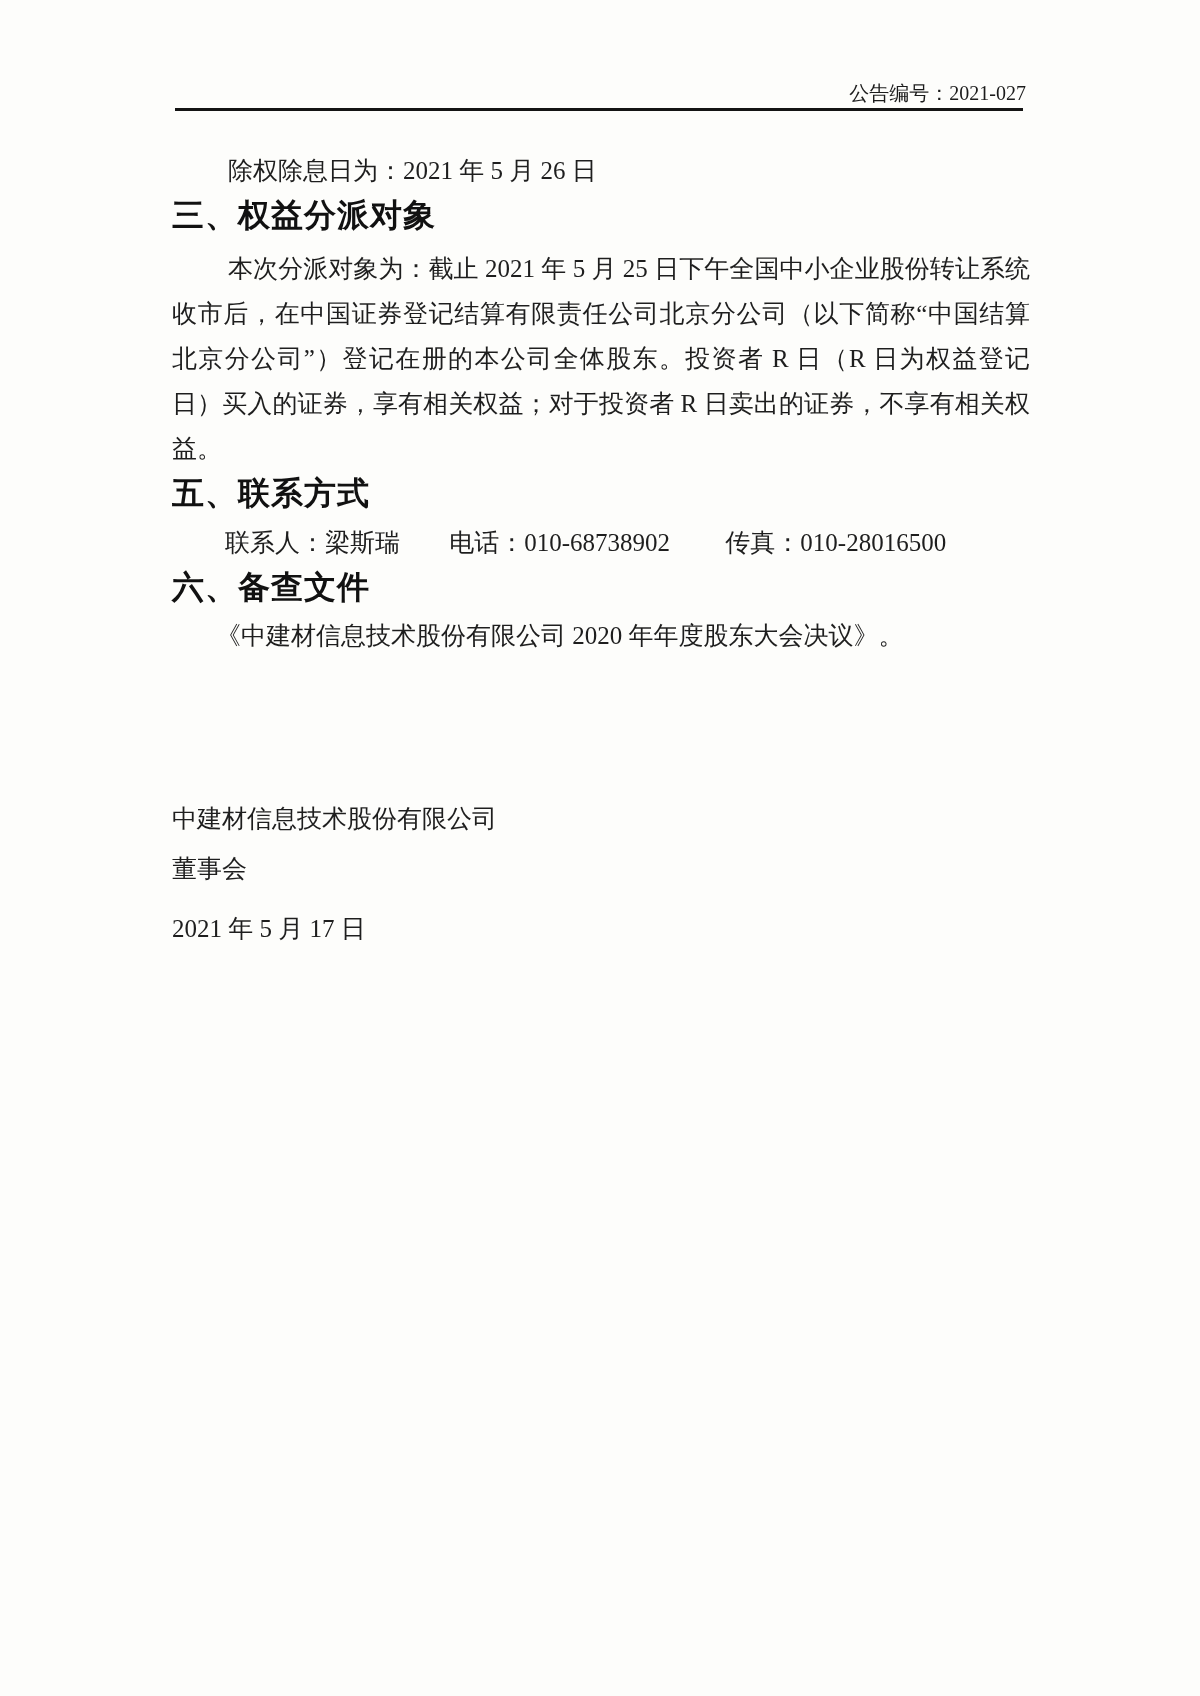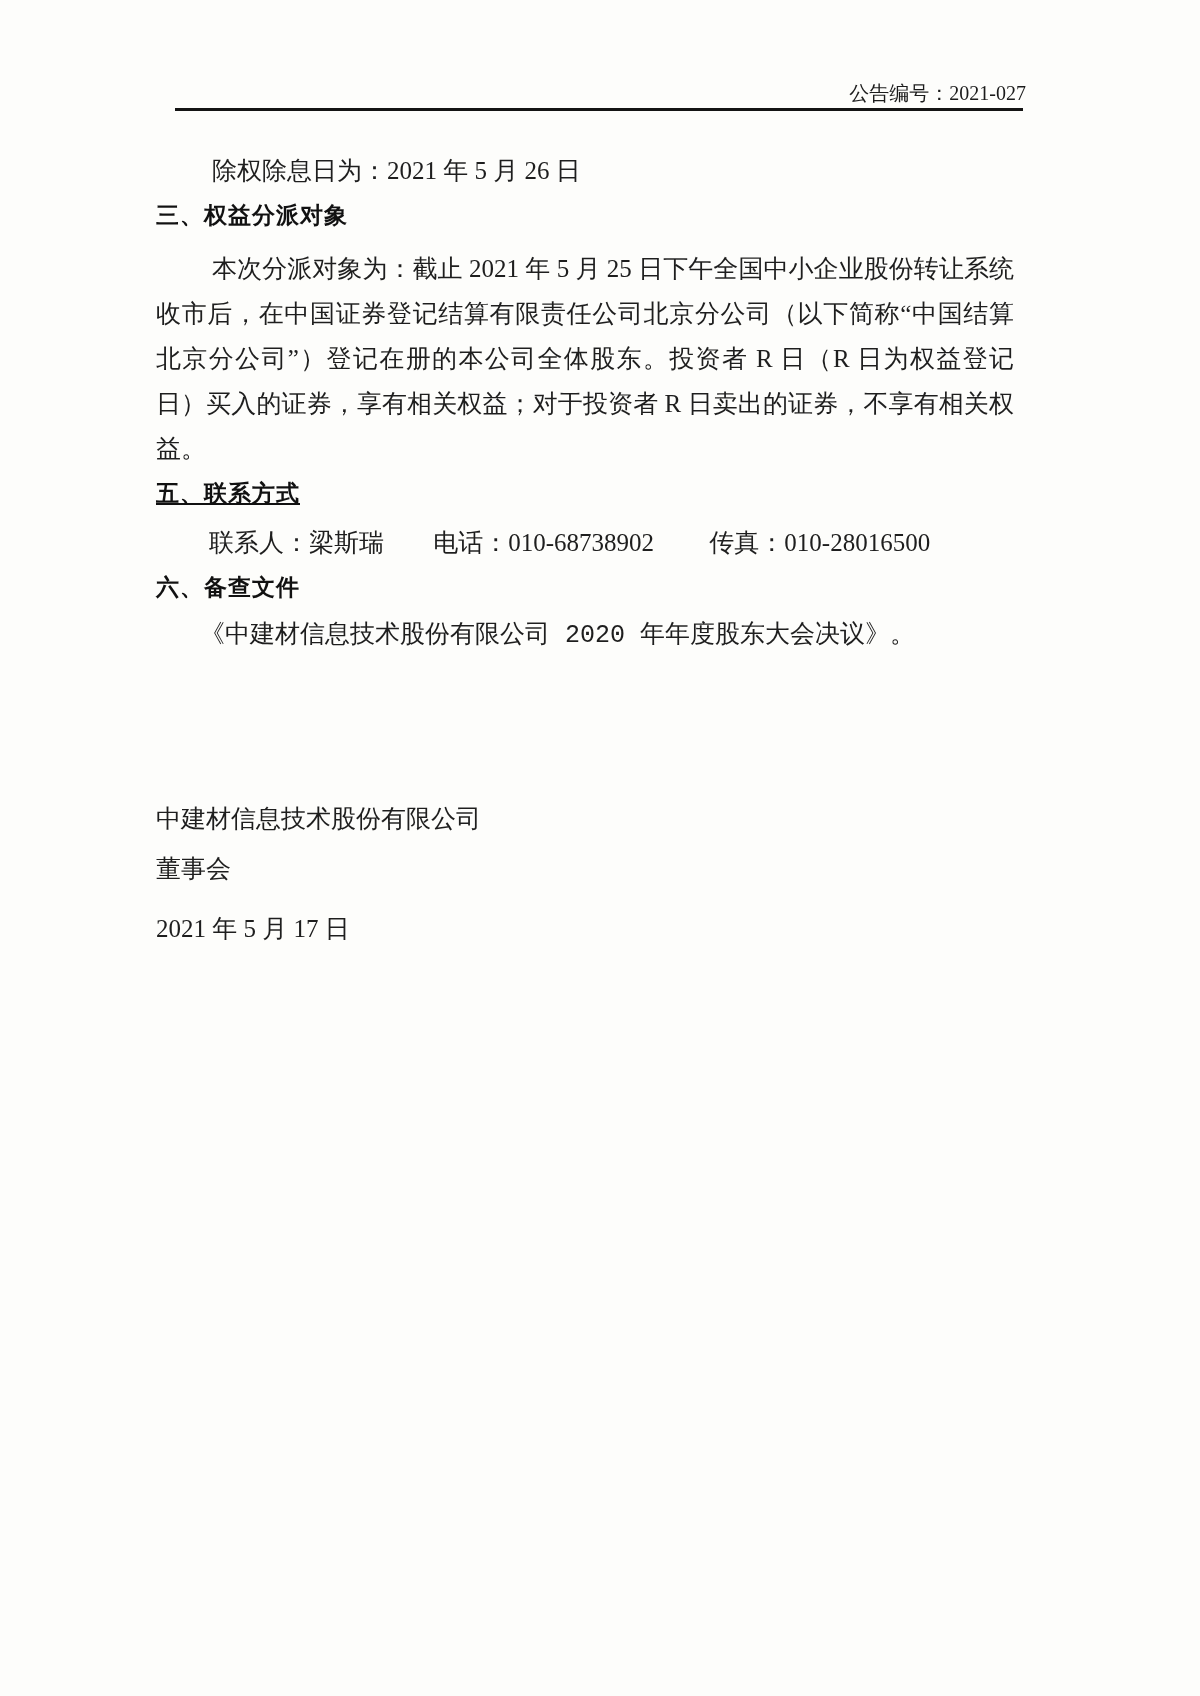--- a/index.html
+++ b/index.html
@@ -29,56 +29,56 @@
     position: absolute;
     top: 108px;
     left: 175px;
     width: 848px;
     height: 3px;
     background: #141414;
   }
   .content {
     position: absolute;
     top: 111px;
-    left: 156px;
+    left: 172px;
     width: 858px;
     font-size: 25px;
     line-height: 45px;
     text-align: justify;
     color: #1e1e1e;
   }
   .content p { margin: 0; }
   h3.sec-heading {
     margin: 0;
     font-family: "Liberation Sans", "DejaVu Sans", sans-serif;
     font-weight: 700;
-    font-size: 23px;
+    font-size: 32px;
     line-height: 45px;
     letter-spacing: 1px;
     text-align: left;
     color: #111;
   }
   .ex-line      { margin-top: 37px !important; text-indent: 56px; }
   .h-sec3       { margin-top: 13px; }
   .para-sec3    { margin-top: 8px !important; text-indent: 56px; }
   .h-sec4       { margin-top: 21px; }
   .para-sec4    { margin-top: 3px !important; }
-  .h-sec5       { margin-top: 16px; text-decoration: underline; }
+  .h-sec5       { margin-top: 16px; }
   .addr-line    { margin-top: 5px !important; text-indent: 56px; }
   .contact-row  {
     margin-top: 4px;
     padding-left: 53px;
     line-height: 45px;
     white-space: nowrap;
   }
   .contact-row .c-item { display: inline-block; }
   .contact-row .c-phone { margin-left: 43px; }
   .contact-row .c-fax   { margin-left: 49px; }
   .h-sec6       { margin-top: 14px; }
-  .doc-line     { margin-top: 3px !important; text-indent: 44px; font-family: Liberation Mono, monospace; }
+  .doc-line     { margin-top: 3px !important; text-indent: 44px; }
   .signature {
     margin-top: 138px;
     text-align: left;
     line-height: 45px;
   }
   .sig-company { padding-right: 1px; }
   .sig-board   { margin-top: 5px;  padding-right: 3px; }
   .sig-date    { margin-top: 15px; padding-right: 17px; }
 </style>
 </head>

